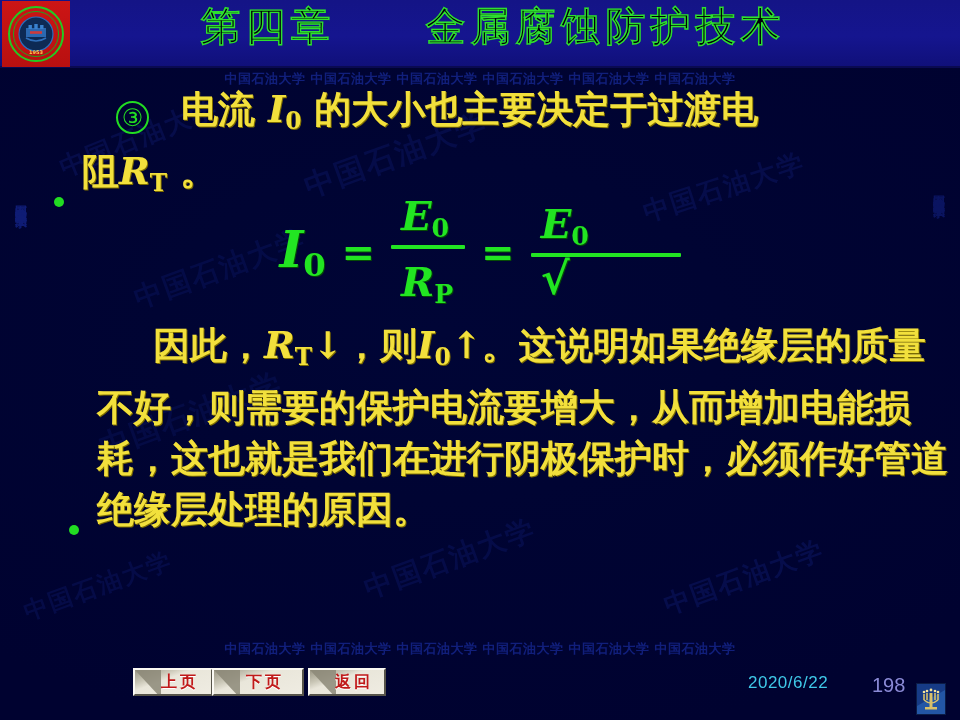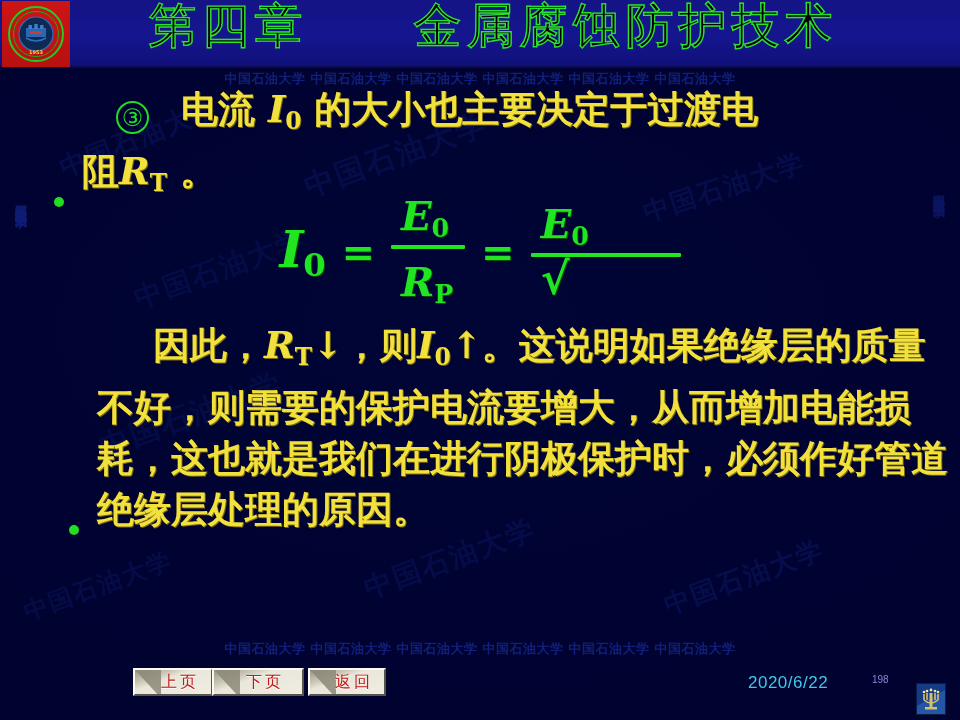--- a/index.html
+++ b/index.html
@@ -61,21 +61,21 @@
   #header {
     position:absolute; top:0; left:0; width:960px; height:68px;
     background:linear-gradient(180deg,#141486 0%,#15158f 55%,#10107a 100%);
     border-bottom:2px solid #0a0a52;
     z-index:5;
   }
   #headerTitle {
     position:absolute; left:0; top:0; width:960px; height:52px;
     display:flex; align-items:center; justify-content:center;
     font-family:"DejaVu Serif", serif;
-    font-size:48px;
+    font-size:40px;
     font-weight:400;
     color:#00000a;
     -webkit-text-stroke:1.4px #2ee02e;
     letter-spacing:5px;
     text-shadow:0 0 1px #2ee02e;
     padding-left:26px;
   }
 
   
   #logo {
@@ -182,21 +182,21 @@
     position:absolute;
     top:8px; height:28px;
     background:linear-gradient(160deg,#9a9684 0%,#c9c6b6 26%,#e9e6da 40%,#efece2 100%);
     border-top:2px solid #fbfaf4;
     border-left:2px solid #fbfaf4;
     border-right:2px solid #57544a;
     border-bottom:2px solid #57544a;
     display:flex; align-items:center; justify-content:center;
     color:#c01a1a;
     font-family:"DejaVu Serif", serif;
-    font-weight:400;
+    font-weight:700;
     font-size:16px;
     letter-spacing:3px;
     cursor:pointer;
     overflow:hidden;
   }
   .navbtn::before {
     content:"";
     position:absolute; left:0; top:0;
     border-style:solid;
     border-width:28px 0 0 26px;
@@ -216,21 +216,21 @@
     color:#3fc9e8;
     font-family:"Liberation Sans", sans-serif;
     font-size:17px;
     font-weight:400;
     letter-spacing:.5px;
   }
   #pageNum {
     position:absolute; left:872px; top:14px;
     color:#8a8ad6;
     font-family:"Liberation Sans", sans-serif;
-    font-size:10px;
+    font-size:20px;
   }
   #footIcon {
     position:absolute; left:916px; top:683px;
     width:30px; height:32px;
     background:linear-gradient(135deg,#1b3a86 0%,#2c5fb5 45%,#16306e 100%);
     border:1px solid #0b1c46;
     z-index:7;
     overflow:hidden;
   }
 </style>

